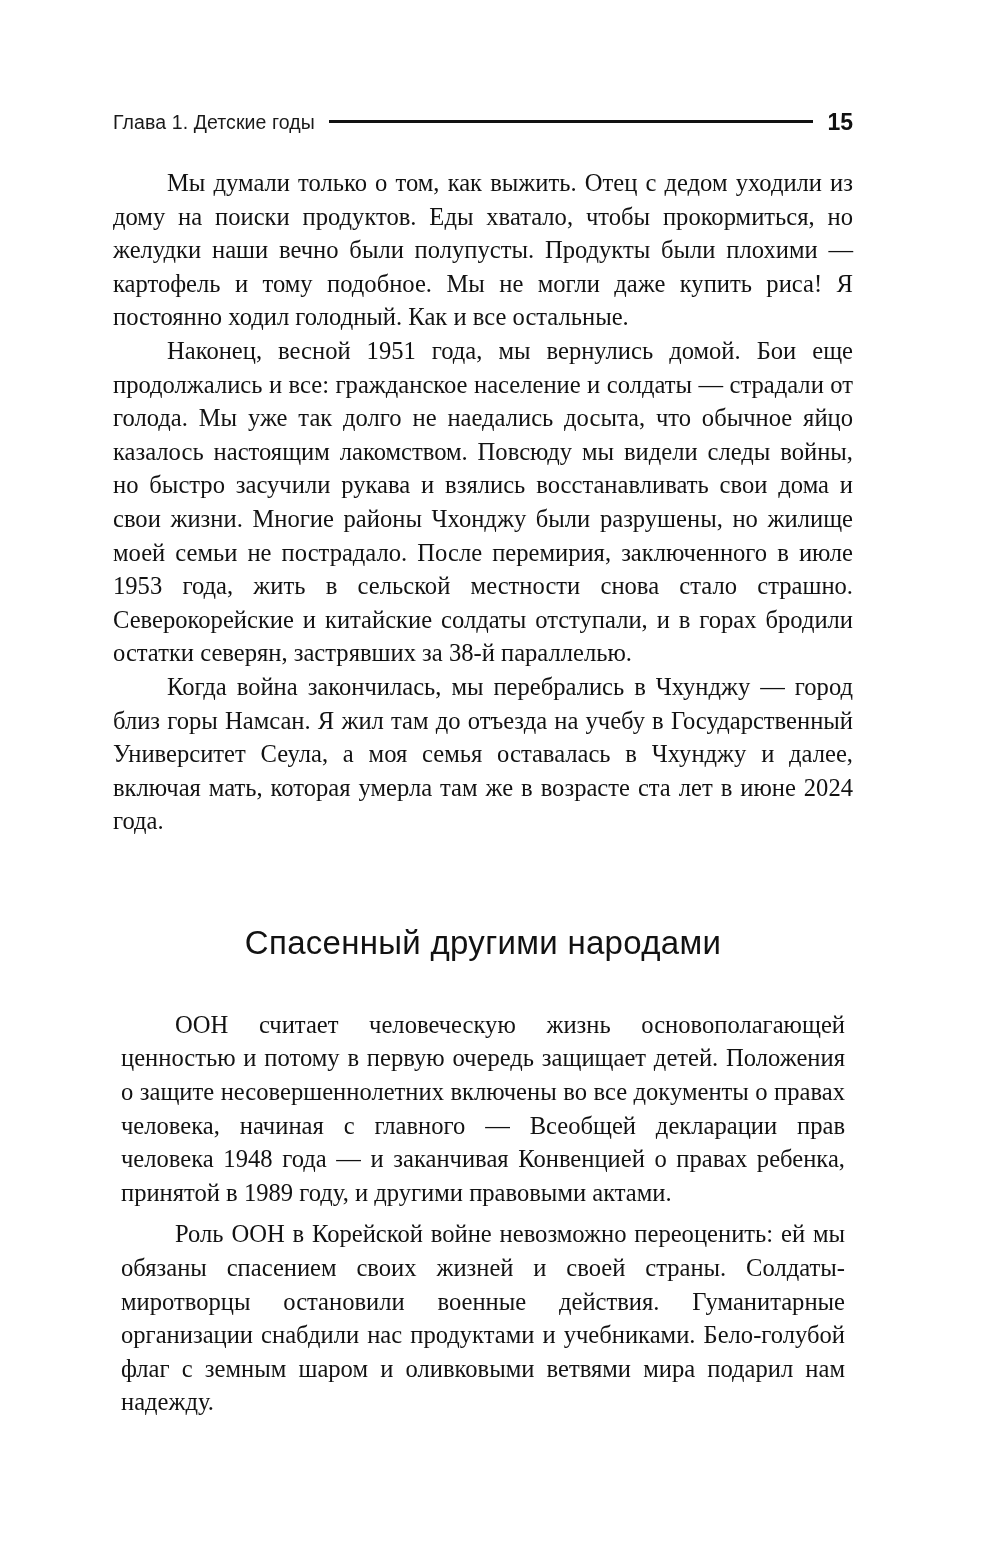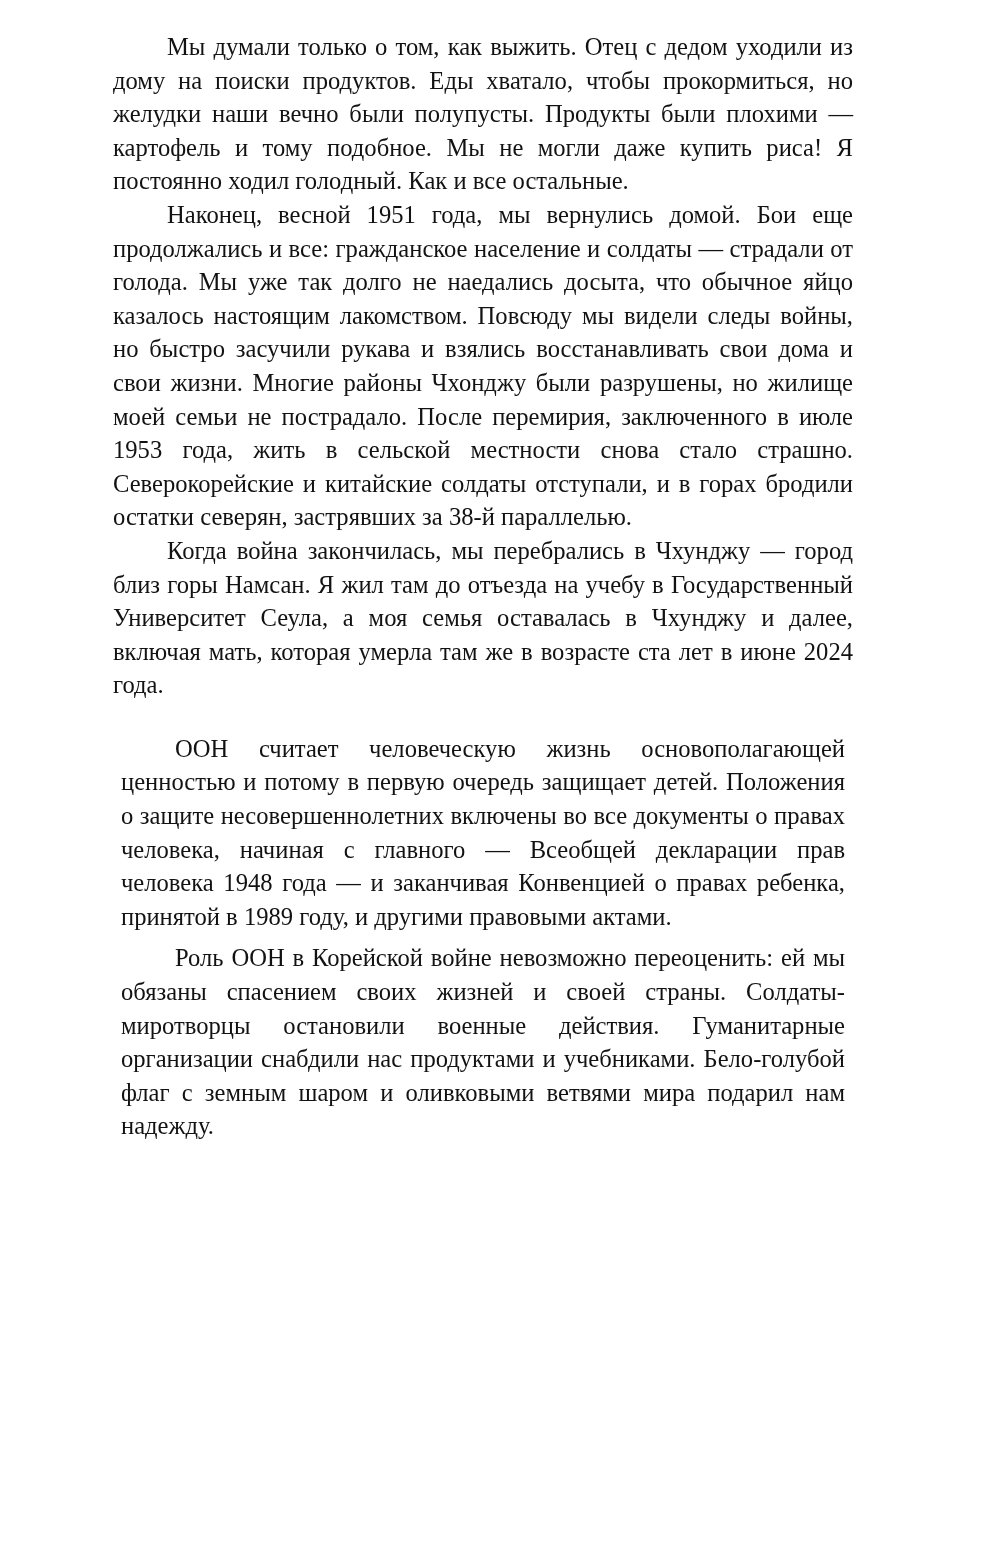--- a/index.html
+++ b/index.html
@@ -83,27 +83,33 @@
     margin: 8px;
     text-indent: 54px;
   }
 </style>
 </head>
 <body>
 
 <div class="page">
   <div class="content">
 
+    <div class="running-head">
+      <span class="running-head-title">Глава 1. Детские годы</span>
+      <span class="running-head-rule"></span>
+      <span class="running-head-page">15</span>
+    </div>
 
     <div class="body-text">
       <p>Мы думали только о том, как выжить. Отец с дедом уходили из дому на поиски продуктов. Еды хватало, чтобы прокормиться, но желудки наши вечно были полупусты. Продукты были плохими — картофель и тому подобное. Мы не могли даже купить риса! Я постоянно ходил голодный. Как и все остальные.</p>
       <p>Наконец, весной 1951 года, мы вернулись домой. Бои еще продолжались и все: гражданское население и солдаты — страдали от голода. Мы уже так долго не наедались досыта, что обычное яйцо казалось настоящим лакомством. Повсюду мы видели следы войны, но быстро засучили рукава и взялись восстанавливать свои дома и свои жизни. Многие районы Чхонджу были разрушены, но жилище моей семьи не пострадало. После перемирия, заключенного в июле 1953 года, жить в сельской местности снова стало страшно. Северокорейские и китайские солдаты отступали, и в горах бродили остатки северян, застрявших за 38-й параллелью.</p>
       <p>Когда война закончилась, мы перебрались в Чхунджу — город близ горы Намсан. Я жил там до отъезда на учебу в Государственный Университет Сеула, а моя семья оставалась в Чхунджу и далее, включая мать, которая умерла там же в возрасте ста лет в июне 2024 года.</p>
     </div>
 
+    <h2 class="section-heading">Спасенный другими народами</h2>
 
     <div class="body-text after-heading">
       <p>ООН считает человеческую жизнь основополагающей ценностью и потому в первую очередь защищает детей. Положения о защите несовершеннолетних включены во все документы о правах человека, начиная с главного — Всеобщей декларации прав человека 1948 года — и заканчивая Конвенцией о правах ребенка, принятой в 1989 году, и другими правовыми актами.</p>
       <p>Роль ООН в Корейской войне невозможно переоценить: ей мы обязаны спасением своих жизней и своей страны. Солдаты-миротворцы остановили военные действия. Гуманитарные организации снабдили нас продуктами и учебниками. Бело-голубой флаг с земным шаром и оливковыми ветвями мира подарил нам надежду.</p>
     </div>
 
   </div>
 </div>
 
 </body></html>

